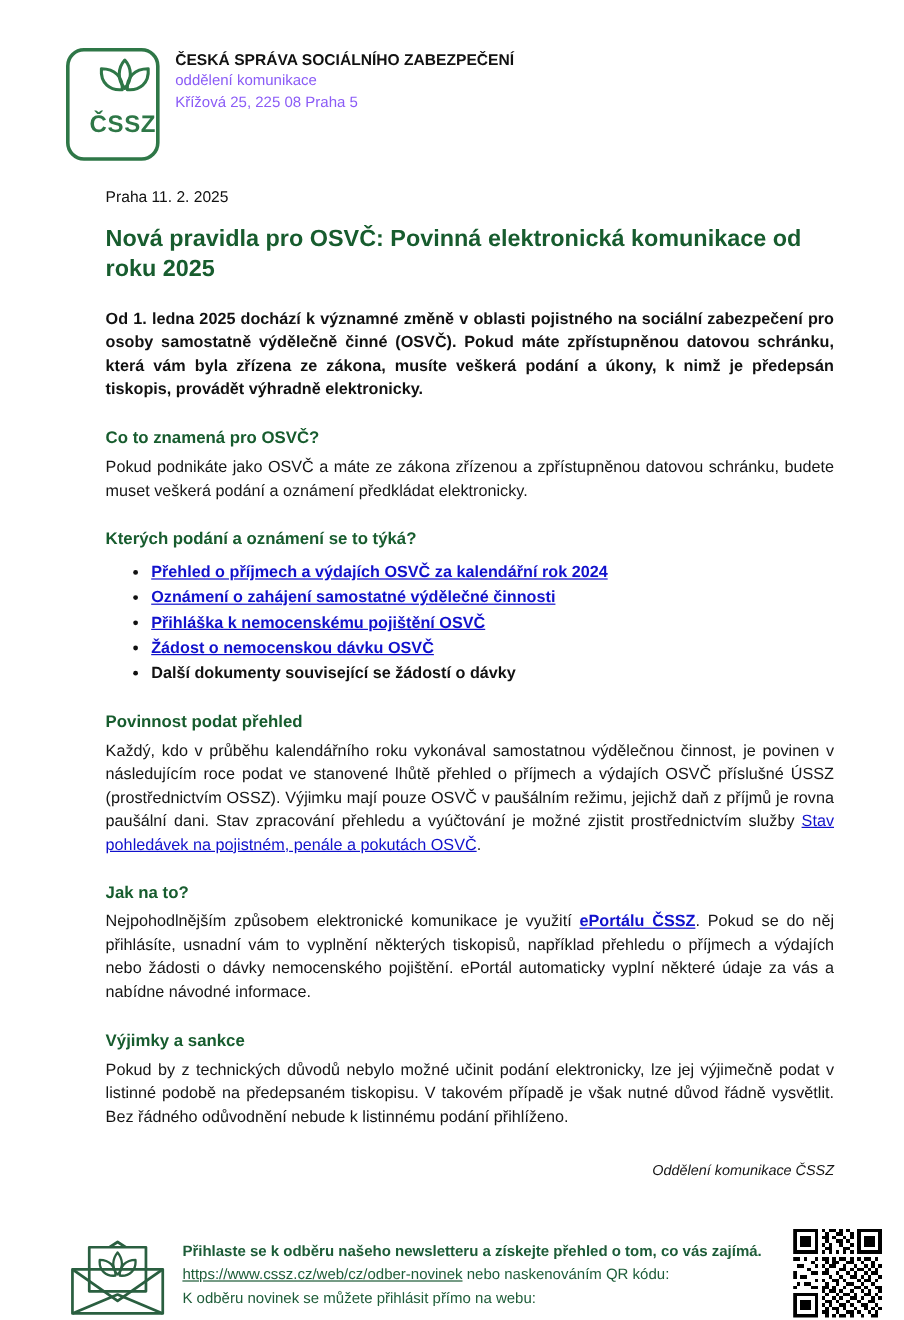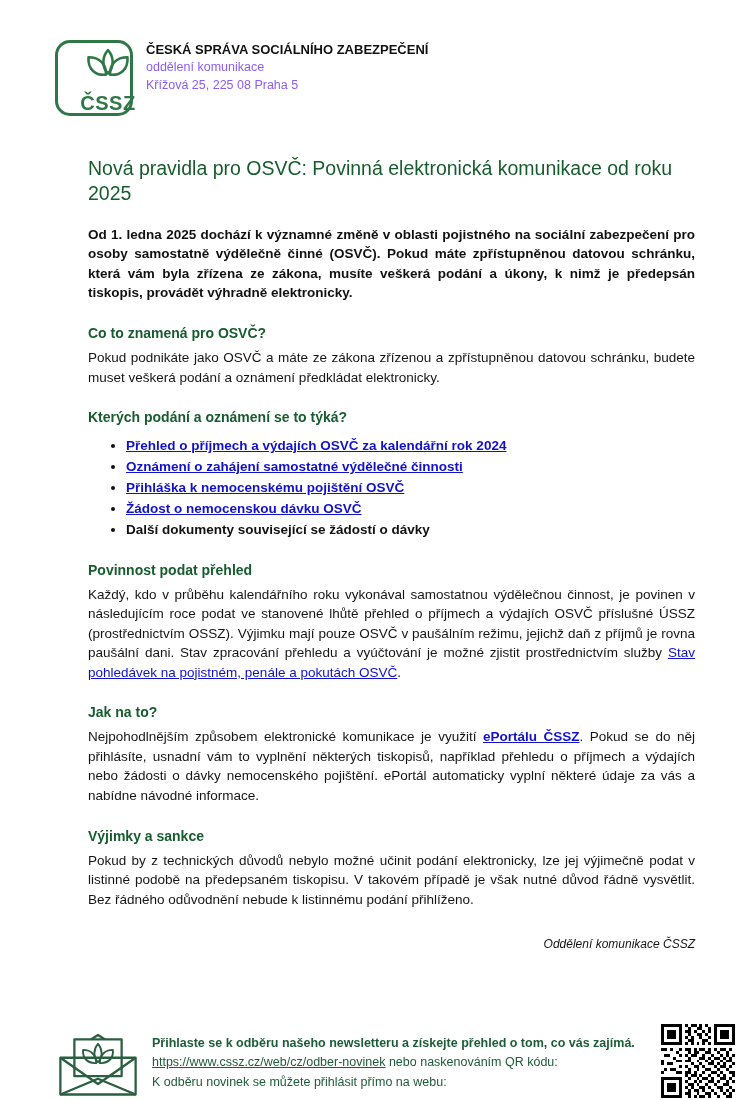--- a/index.html
+++ b/index.html
@@ -8,40 +8,40 @@
     width: 753px; height: 1100px;
     position: relative;
     font-family: "Liberation Sans", sans-serif;
     color: #111111;
     overflow: hidden;
   }
 
   
   .logo-box {
     position: absolute; left: 55px; top: 40px;
-    width: 78px; height: 76px;
+    width: 78px; height: 94px;
     border: 3px solid #2e7747; border-radius: 15px;
-    display: flex; flex-direction: column; align-items: center;
+    display: flex; flex-direction: column; align-items: flex-end;
     padding-top: 5px;
     padding-left: 28px;
   }
   .logo-box .logo-text {
     color: #2e7747; font-weight: bold; font-size: 20px;
     letter-spacing: 0.5px; line-height: 1; margin-top: 1px;
   }
   .org-block { position: absolute; left: 146px; top: 41px; line-height: 1.42; }
   .org-name  { font-weight: bold; font-size: 13px; color: #111; text-align: right; }
   .org-sub   { font-size: 12.5px; color: #8b5cf6; }
 
   
   .content { position: absolute; left: 88px; top: 156px; width: 607px; }
   .date-line { font-size: 13px; margin-bottom: 16px; }
   h1.doc-title {
     color: #175c2e; font-size: 19.5px; line-height: 1.3;
-    margin-bottom: 18px; font-weight: normal;
+    margin-bottom: 18px; font-weight: bold;
   }
   p.body-par {
     font-size: 13.5px; line-height: 1.45; text-align: justify; color: #151515;
   }
   p.intro { font-weight: bold; margin-bottom: 20px; color: #111; }
   h2.sec-heading {
     color: #175c2e; font-size: 14px; font-weight: bold;
     margin-top: 22px; margin-bottom: 7px;
   }
   ul.doc-list { margin: 12px 0 2px 38px; }
@@ -82,20 +82,21 @@
 </div>
 
 <div class="org-block">
   <div class="org-name">ČESKÁ SPRÁVA SOCIÁLNÍHO ZABEZPEČENÍ</div>
   <div class="org-sub">oddělení komunikace</div>
   <div class="org-sub">Křížová 25, 225 08 Praha 5</div>
 </div>
 
 <div class="content">
 
+  <div class="date-line">Praha 11. 2. 2025</div>
 
   <h1 class="doc-title">Nová pravidla pro OSVČ: Povinná elektronická komunikace od roku 2025</h1>
 
   <p class="body-par intro">Od 1. ledna 2025 dochází k významné změně v oblasti pojistného na sociální zabezpečení pro osoby samostatně výdělečně činné (OSVČ). Pokud máte zpřístupněnou datovou schránku, která vám byla zřízena ze zákona, musíte veškerá podání a úkony, k nimž je předepsán tiskopis, provádět výhradně elektronicky.</p>
 
   <h2 class="sec-heading">Co to znamená pro OSVČ?</h2>
   <p class="body-par">Pokud podnikáte jako OSVČ a máte ze zákona zřízenou a zpřístupněnou datovou schránku, budete muset veškerá podání a oznámení předkládat elektronicky.</p>
 
   <h2 class="sec-heading">Kterých podání a oznámení se to týká?</h2>
   <ul class="doc-list">

